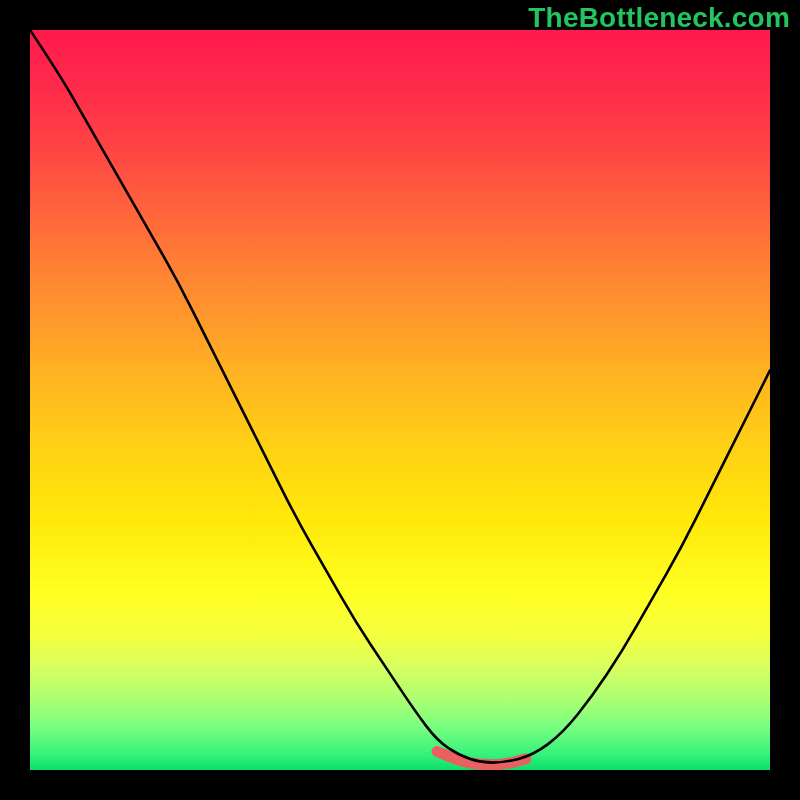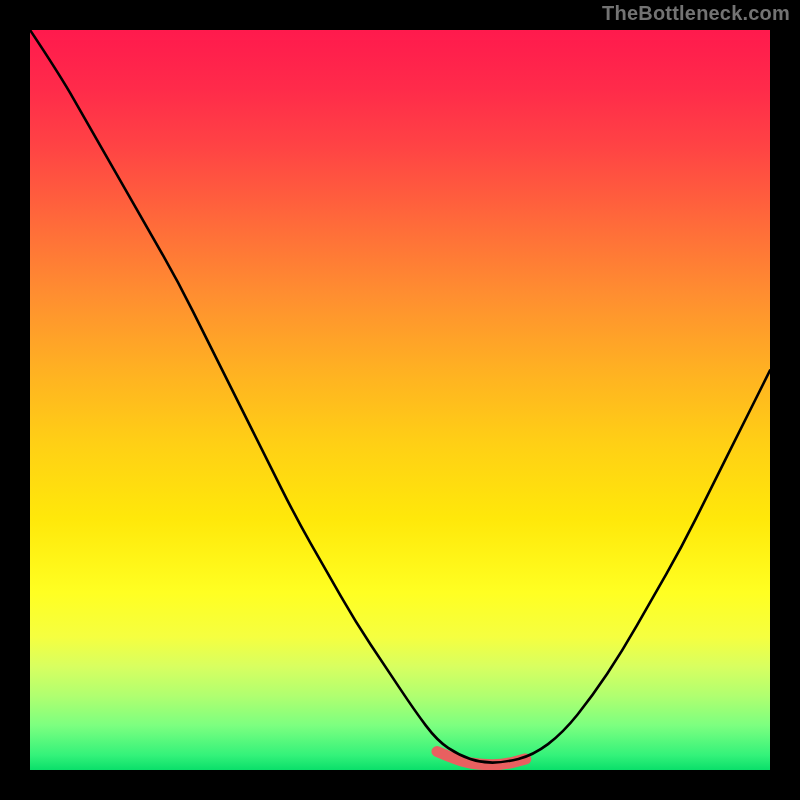--- a/index.html
+++ b/index.html
@@ -14,22 +14,22 @@
   .frame {
     position: relative;
     width: 800px;
     height: 800px;
     background: #000;
   }
   .watermark {
     position: absolute;
     top: 2px;
     right: 10px;
-    color: #737373;
-    font-size: 20px;
+    color: #22c55e;
+    font-size: 28px;
     font-weight: 600;
     letter-spacing: 0.2px;
     z-index: 5;
   }
   .plot-area {
     position: absolute;
     left: 30px;
     top: 30px;
     width: 740px;
     height: 740px;

